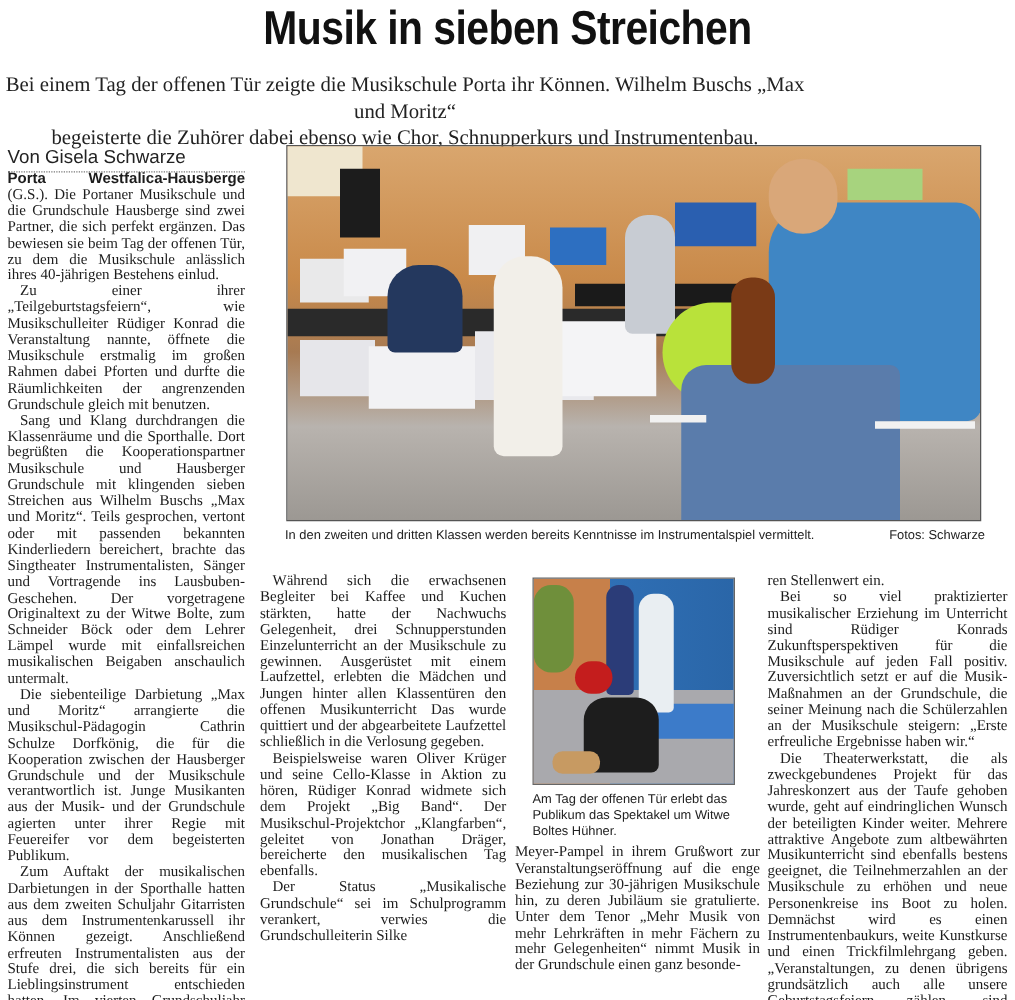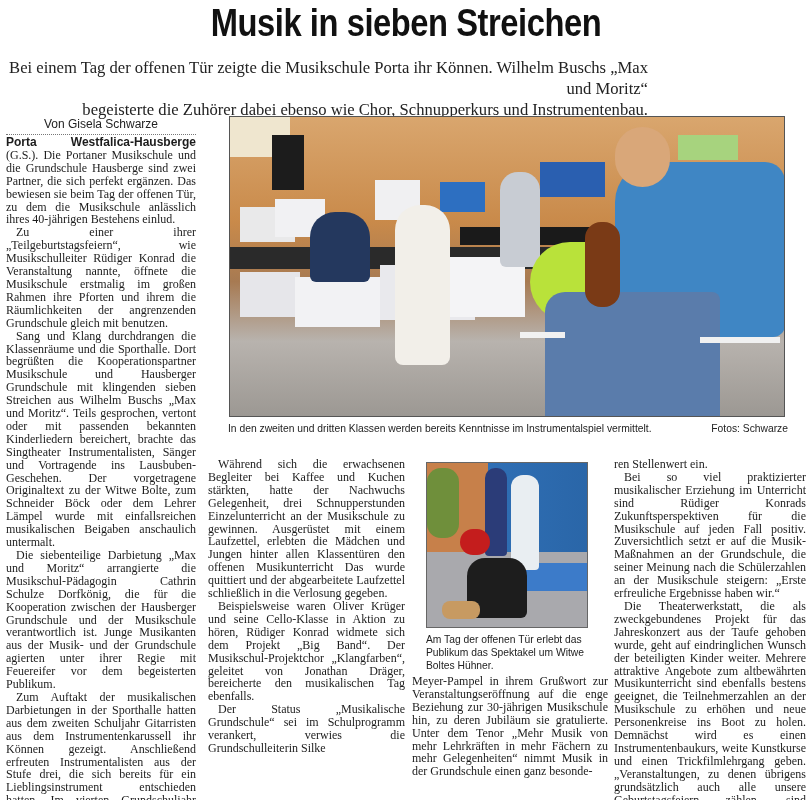--- a/index.html
+++ b/index.html
@@ -5,27 +5,27 @@
   * { box-sizing: border-box; margin: 0; padding: 0; }
   html, body { width: 812px; height: 800px; background: #ffffff; overflow: hidden; }
   body { position: relative; font-family: "DejaVu Serif", serif; color: #1a1a1a; }
 
   .headline {
     position: absolute; left: 0; top: 2px; width: 812px; text-align: center;
     font-family: "Liberation Sans", sans-serif; font-weight: bold; font-size: 38px;
     letter-spacing: -0.5px; color: #111; transform: scaleX(0.86); transform-origin: center;
   }
   .deck {
-    position: absolute; left: 0; top: 57px; width: 648px; text-align: right;
+    position: absolute; left: 0; top: 57px; width: 648px; text-align: center;
     font-family: "Liberation Serif", serif; font-size: 16.6px; line-height: 21px; color: #222;
   }
   .byline {
     position: absolute; left: 6px; top: 117px; width: 190px;
-    font-family: "Liberation Sans", sans-serif; font-size: 12px; color: #222;
-    border-bottom: 1px dotted #777; padding-bottom: 3px; text-align: center;
+    font-family: "Liberation Sans", sans-serif; font-size: 15px; color: #222;
+    border-bottom: 1px dotted #777; padding-bottom: 3px;
   }
   .col {
     position: absolute; font-family: "Liberation Serif", serif; font-size: 12px;
     line-height: 12.9px; text-align: justify; color: #1c1c1c;
   }
   .col p { text-indent: 10px; }
   .col p.first { text-indent: 0; }
   .col .dateline { font-family: "Liberation Sans", sans-serif; font-weight: bold; }
   .c1 { left: 6px; top: 136px; width: 190px; }
   .c2 { left: 208px; top: 458px; width: 197px; }
@@ -61,21 +61,21 @@
 
 <div class="deck">
   <div>Bei einem Tag der offenen Tür zeigte die Musikschule Porta ihr Können. Wilhelm Buschs „Max und Moritz“</div>
   <div>begeisterte die Zuhörer dabei ebenso wie Chor, Schnupperkurs und Instrumentenbau.</div>
 </div>
 
 <div class="byline">Von Gisela Schwarze</div>
 
 <div class="col c1">
   <p class="first"><span class="dateline">Porta Westfalica-Hausberge</span> <span>(G.S.). Die Portaner Musikschule und die Grundschule Hausberge sind zwei Partner, die sich perfekt ergänzen. Das bewiesen sie beim Tag der offenen Tür, zu dem die Musikschule anlässlich ihres 40-jährigen Bestehens einlud.</span></p>
-  <p>Zu einer ihrer „Teilgeburtstagsfeiern“, wie Musikschulleiter Rüdiger Konrad die Veranstaltung nannte, öffnete die Musikschule erstmalig im großen Rahmen ihre Pforten und ihrem die Räumlichkeiten der angrenzenden Grundschule gleich mit benutzen.</p>
+  <p>Zu einer ihrer „Teilgeburtstagsfeiern“, wie Musikschulleiter Rüdiger Konrad die Veranstaltung nannte, öffnete die Musikschule erstmalig im großen Rahmen dabei Pforten und durfte die Räumlichkeiten der angrenzenden Grundschule gleich mit benutzen.</p>
   <p>Sang und Klang durchdrangen die Klassenräume und die Sporthalle. Dort begrüßten die Kooperationspartner Musikschule und Hausberger Grundschule mit klingenden sieben Streichen aus Wilhelm Buschs „Max und Moritz“. Teils gesprochen, vertont oder mit passenden bekannten Kinderliedern bereichert, brachte das Singtheater Instrumentalisten, Sänger und Vortragende ins Lausbuben-Geschehen. Der vorgetragene Originaltext zu der Witwe Bolte, zum Schneider Böck oder dem Lehrer Lämpel wurde mit einfallsreichen musikalischen Beigaben anschaulich untermalt.</p>
   <p>Die siebenteilige Darbietung „Max und Moritz“ arrangierte die Musikschul-Pädagogin Cathrin Schulze Dorfkönig, die für die Kooperation zwischen der Hausberger Grundschule und der Musikschule verantwortlich ist. Junge Musikanten aus der Musik- und der Grundschule agierten unter ihrer Regie mit Feuereifer vor dem begeisterten Publikum.</p>
   <p>Zum Auftakt der musikalischen Darbietungen in der Sporthalle hatten aus dem zweiten Schuljahr Gitarristen aus dem Instrumentenkarussell ihr Können gezeigt. Anschließend erfreuten Instrumentalisten aus der Stufe drei, die sich bereits für ein Lieblingsinstrument entschieden hatten. Im vierten Grundschuljahr spielen diese Instrumentalisten dann im Orchester gemäß des Plans für die musikalische Erziehung.</p>
   <p>Offener Musikunterricht in allen Räumlichkeiten rund um den Schulhof</p>
 </div>
 
 <div class="photo-main">
 
   <div class="scene" style="left:0;top:0;width:60px;height:40px;background:#efe6cf;"></div>
   <div class="scene" style="left:42px;top:18px;width:32px;height:55px;background:#1c1c1c;"></div>

